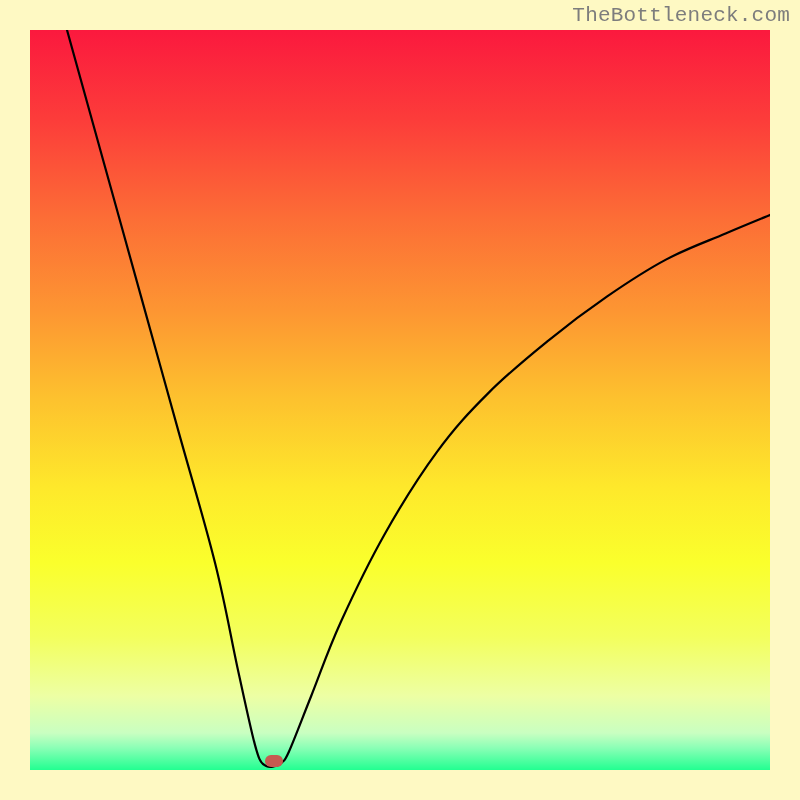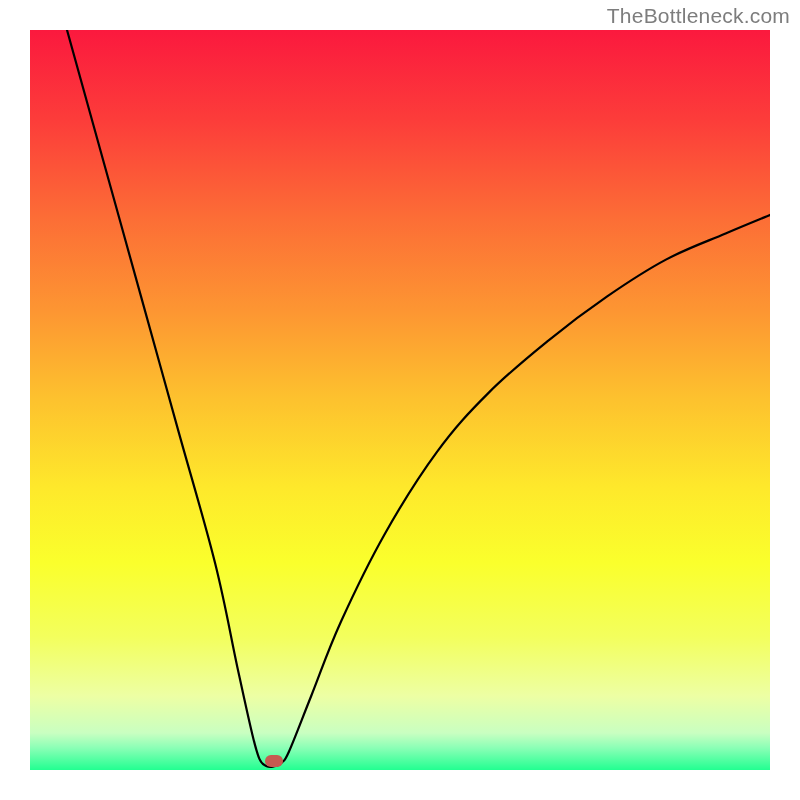--- a/index.html
+++ b/index.html
@@ -8,21 +8,22 @@
     width: 800px;
     height: 800px;
     background: #000;
     font-family: Arial, Helvetica, sans-serif;
     overflow: hidden;
   }
   .frame {
     position: relative;
     width: 800px;
     height: 800px;
-    background: #ffffff;
+    background: #fef9c3;
+    font-family: Liberation Mono, monospace;
   }
   .plot-area {
     position: absolute;
     left: 30px;
     top: 30px;
     width: 740px;
     height: 740px;
     overflow: hidden;
   }
   .gradient {

